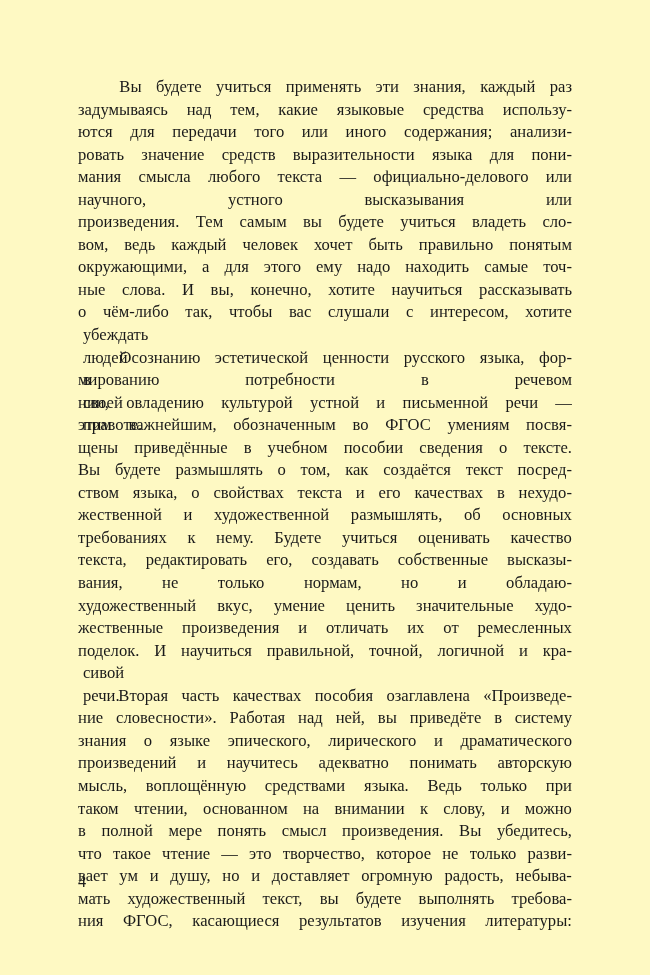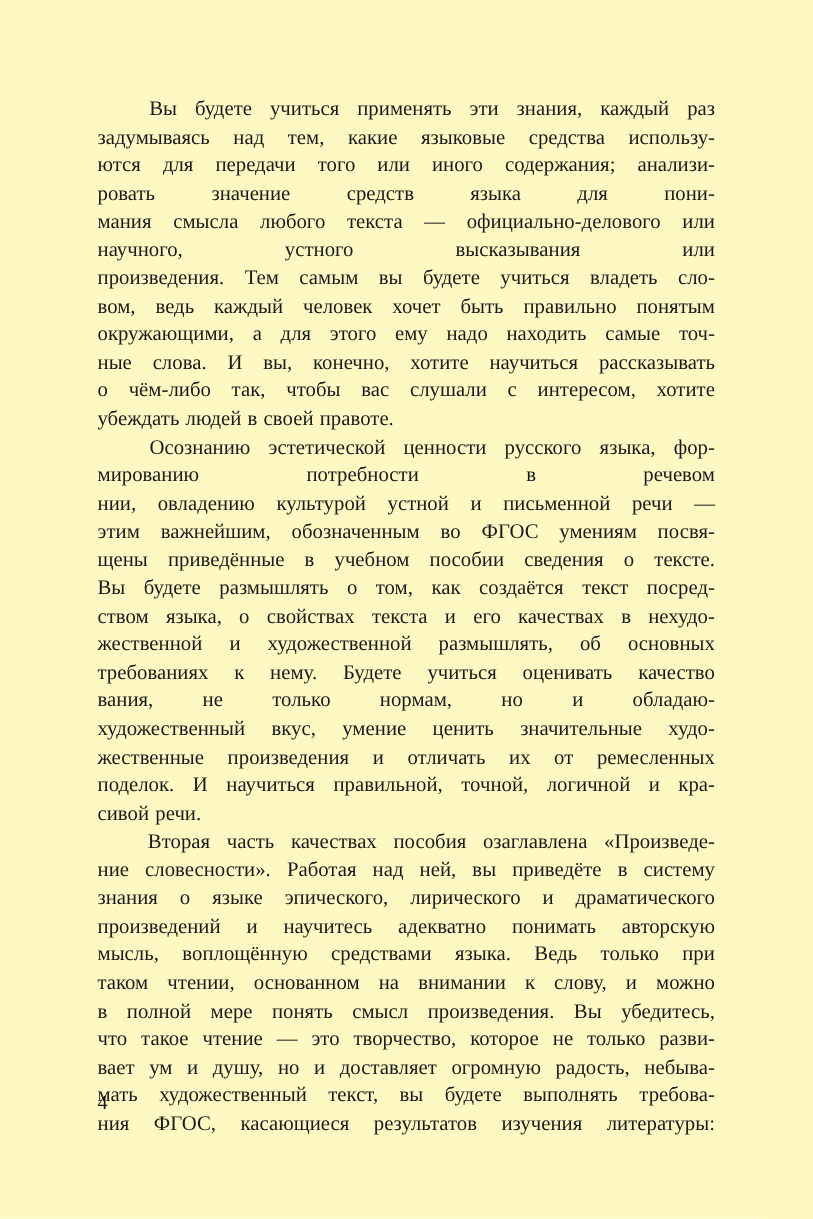--- a/index.html
+++ b/index.html
@@ -49,20 +49,21 @@
   
   .line {
     display: flex;
     flex-direction: row;
     justify-content: space-between;
     align-items: baseline;
   }
   .line.last,
   .line.ragged {
     justify-content: flex-start;
+    flex-direction: column;
   }
   .line.last .w + .w,
   .line.ragged .w + .w {
     margin-left: 0.30em;
   }
   .line .w {
     white-space: pre;
   }
   .line.indent {
     text-indent: 0;
@@ -115,20 +116,21 @@
           <span class="w">того</span>
           <span class="w">или</span>
           <span class="w">иного</span>
           <span class="w">содержания;</span>
           <span class="w">анализи-</span>
         </div>
         <div class="line">
           <span class="w">ровать</span>
           <span class="w">значение</span>
           <span class="w">средств</span>
+          <span class="w">выразительности</span>
           <span class="w">языка</span>
           <span class="w">для</span>
           <span class="w">пони-</span>
         </div>
         <div class="line">
           <span class="w">мания</span>
           <span class="w">смысла</span>
           <span class="w">любого</span>
           <span class="w">текста</span>
           <span class="w">—</span>
@@ -280,20 +282,28 @@
         <div class="line">
           <span class="w">требованиях</span>
           <span class="w">к</span>
           <span class="w">нему.</span>
           <span class="w">Будете</span>
           <span class="w">учиться</span>
           <span class="w">оценивать</span>
           <span class="w">качество</span>
         </div>
         <div class="line">
+          <span class="w">текста,</span>
+          <span class="w">редактировать</span>
+          <span class="w">его,</span>
+          <span class="w">создавать</span>
+          <span class="w">собственные</span>
+          <span class="w">высказы-</span>
+        </div>
+        <div class="line">
           <span class="w">вания,</span>
           <span class="w">не</span>
           <span class="w">только</span>
           <span class="w">нормам,</span>
           <span class="w">но</span>
           <span class="w">и</span>
           <span class="w">обладаю-</span>
         </div>
         <div class="line">
           <span class="w">художественный</span>

